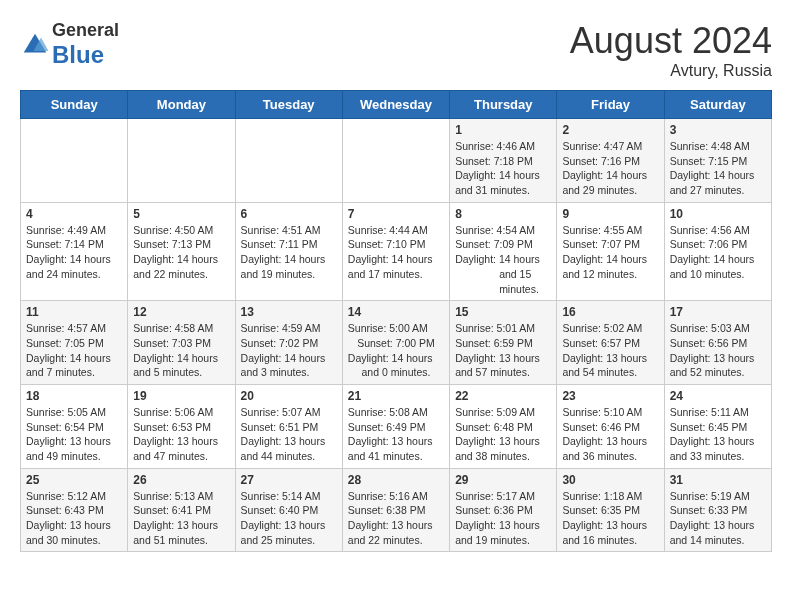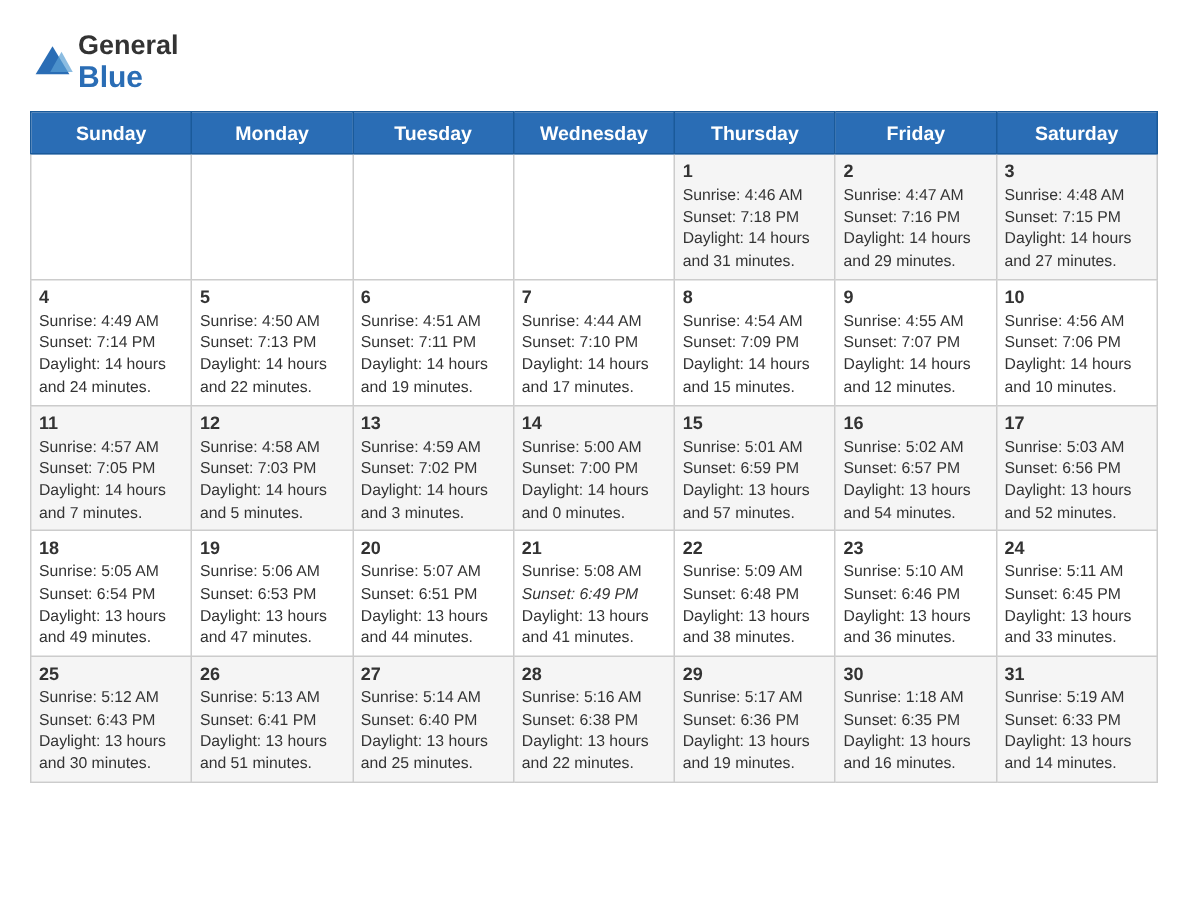--- a/index.html
+++ b/index.html
@@ -19,21 +19,21 @@
     .logo {
       display: flex;
       align-items: center;
     }
     .logo-text-general {
       font-size: 18px;
       font-weight: bold;
       color: #333;
     }
     .logo-text-blue {
-      font-size: 20px;
+      font-size: 24px;
       font-weight: bold;
       color: #2a6db5;
     }
     .logo-icon {
       width: 30px;
       height: 30px;
       margin-right: 2px;
     }
     .title-block {
       text-align: right;
@@ -92,20 +92,24 @@
   <div class="logo">
     <svg class="logo-icon" viewBox="0 0 40 40">
       <polygon points="20,5 35,30 5,30" fill="#2a6db5"></polygon>
       <polygon points="28,10 38,28 18,28" fill="#5a9fd4" opacity="0.7"></polygon>
     </svg>
     <div>
       <span class="logo-text-general">General</span><br>
       <span class="logo-text-blue">Blue</span>
     </div>
   </div>
+  <div class="title-block">
+    <div class="month-year">August 2024</div>
+    <div class="location">Avtury, Russia</div>
+  </div>
 </div>
 
 <table>
   <thead>
     <tr id="header-row">
         <th>Sunday</th>
         <th>Monday</th>
         <th>Tuesday</th>
         <th>Wednesday</th>
         <th>Thursday</th>
@@ -168,21 +172,21 @@
           <div style="line-height: 1.4;">Sunrise: 4:44 AM</div>
           <div style="line-height: 1.4;">Sunset: 7:10 PM</div>
           <div style="line-height: 1.4;">Daylight: 14 hours</div>
           <div style="line-height: 1.4;">and 17 minutes.</div>
         </td>
         <td>
           <span class="day-number">8</span>
           <div style="line-height: 1.4;">Sunrise: 4:54 AM</div>
           <div style="line-height: 1.4;">Sunset: 7:09 PM</div>
           <div style="line-height: 1.4;">Daylight: 14 hours</div>
-          <div style="line-height: 1.4;">and 15 minutes.</div>
+          <div style="line-height: 1.4; margin-left: 44px;">and 15 minutes.</div>
         </td>
         <td>
           <span class="day-number">9</span>
           <div style="line-height: 1.4;">Sunrise: 4:55 AM</div>
           <div style="line-height: 1.4;">Sunset: 7:07 PM</div>
           <div style="line-height: 1.4;">Daylight: 14 hours</div>
           <div style="line-height: 1.4;">and 12 minutes.</div>
         </td>
         <td>
           <span class="day-number">10</span>
@@ -210,23 +214,23 @@
         <td>
           <span class="day-number">13</span>
           <div style="line-height: 1.4;">Sunrise: 4:59 AM</div>
           <div style="line-height: 1.4;">Sunset: 7:02 PM</div>
           <div style="line-height: 1.4;">Daylight: 14 hours</div>
           <div style="line-height: 1.4;">and 3 minutes.</div>
         </td>
         <td>
           <span class="day-number">14</span>
           <div style="line-height: 1.4;">Sunrise: 5:00 AM</div>
-          <div style="line-height: 1.4;">Sunset: 7:00 PM</div>
-          <div style="line-height: 1.4;">Daylight: 14 hours</div>
-          <div style="line-height: 1.4;">and 0 minutes.</div>
+          <div style="line-height: 1.4; text-align: center;">Sunset: 7:00 PM</div>
+          <div style="line-height: 1.4;">Daylight: 14 hours</div>
+          <div style="line-height: 1.4; text-align: center;">and 0 minutes.</div>
         </td>
         <td>
           <span class="day-number">15</span>
           <div style="line-height: 1.4;">Sunrise: 5:01 AM</div>
           <div style="line-height: 1.4;">Sunset: 6:59 PM</div>
           <div style="line-height: 1.4;">Daylight: 13 hours</div>
           <div style="line-height: 1.4;">and 57 minutes.</div>
         </td>
         <td>
           <span class="day-number">16</span>
@@ -261,21 +265,21 @@
         <td>
           <span class="day-number">20</span>
           <div style="line-height: 1.4;">Sunrise: 5:07 AM</div>
           <div style="line-height: 1.4;">Sunset: 6:51 PM</div>
           <div style="line-height: 1.4;">Daylight: 13 hours</div>
           <div style="line-height: 1.4;">and 44 minutes.</div>
         </td>
         <td>
           <span class="day-number">21</span>
           <div style="line-height: 1.4;">Sunrise: 5:08 AM</div>
-          <div style="line-height: 1.4; font-style: italic;">Sunset: 6:49 PM</div>
+          <div style="line-height: 1.4;">Sunset: 6:49 PM</div>
           <div style="line-height: 1.4;">Daylight: 13 hours</div>
           <div style="line-height: 1.4;">and 41 minutes.</div>
         </td>
         <td>
           <span class="day-number">22</span>
           <div style="line-height: 1.4;">Sunrise: 5:09 AM</div>
           <div style="line-height: 1.4;">Sunset: 6:48 PM</div>
           <div style="line-height: 1.4;">Daylight: 13 hours</div>
           <div style="line-height: 1.4;">and 38 minutes.</div>
         </td>

